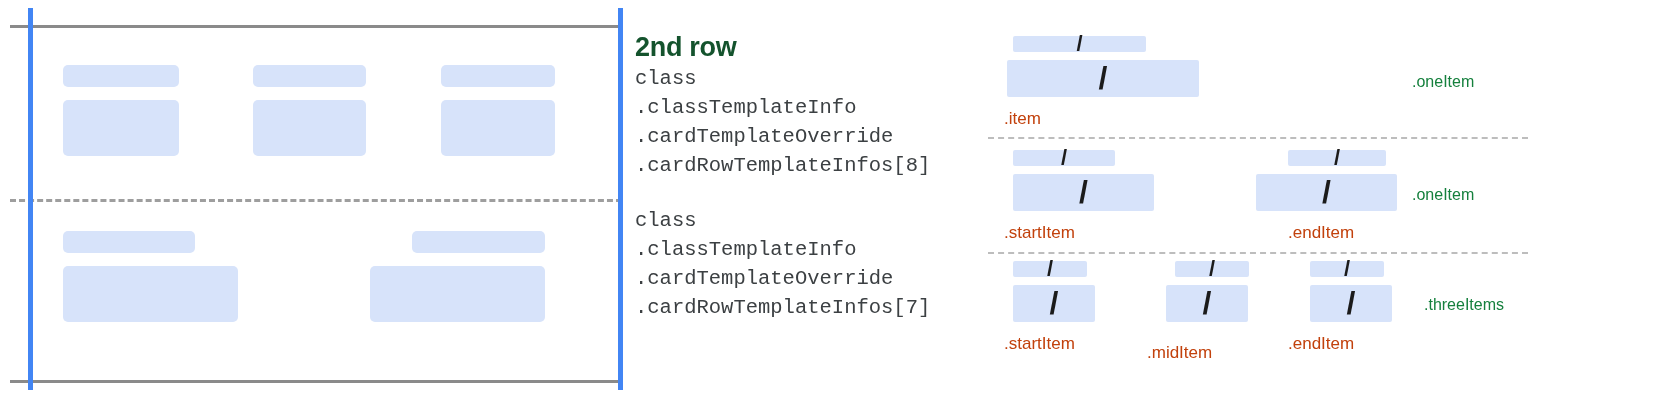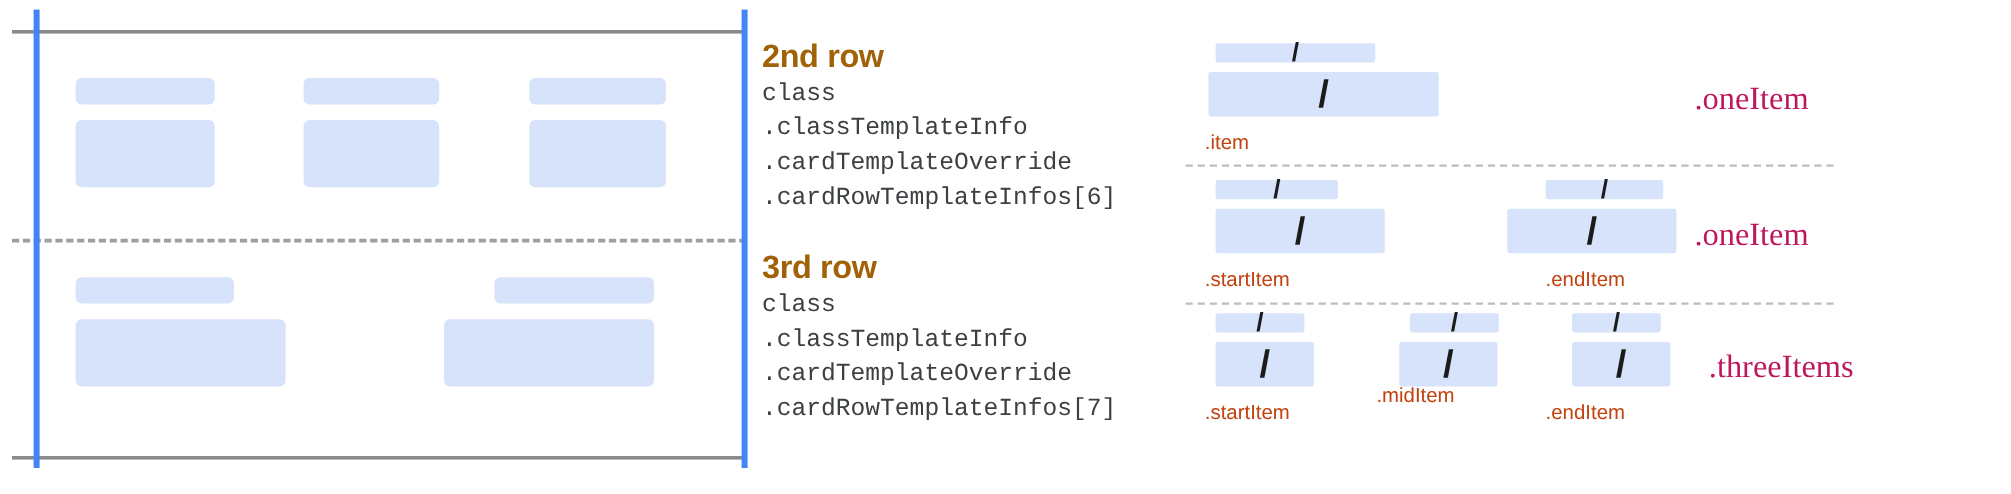--- a/index.html
+++ b/index.html
@@ -50,21 +50,21 @@
 
   
   .text-col {
     position: absolute;
     left: 635px;
   }
   .row-title {
     font-family: "Liberation Sans", sans-serif;
     font-size: 27px;
     font-weight: bold;
-    color: #a16207;
+    color: #14532d;
     letter-spacing: -0.3px;
     line-height: 34px;
     white-space: nowrap;
   }
   .code-line {
     font-family: "Liberation Mono", monospace;
     font-size: 20.5px;
     color: #3c4043;
     line-height: 29px;
     white-space: pre;
@@ -89,23 +89,23 @@
   .mono-label {
     position: absolute;
     font-family: Liberation Sans, sans-serif;
     font-size: 17px;
     color: #c2410c;
     white-space: pre;
     line-height: 24px;
   }
   .group-label {
     position: absolute;
-    font-family: Liberation Serif, serif;
-    font-size: 27px;
-    color: #be185d;
+    font-family: Liberation Sans, sans-serif;
+    font-size: 16px;
+    color: #15803d;
     white-space: pre;
     line-height: 24px;
   }
 </style>
 </head>
 <body>
 
 <div id="stage">
 
   <div id="left-panel">
@@ -132,25 +132,24 @@
 
     <div class="ph" style="left:412px; top:231px; width:133px; height:22px;"></div>
     <div class="ph" style="left:370px; top:266px; width:175px; height:56px;"></div>
   </div>
 
   <div class="text-col" style="top:30px;">
     <div class="row-title">2nd row</div>
     <div class="code-line">class</div>
     <div class="code-line">.classTemplateInfo</div>
     <div class="code-line">.cardTemplateOverride</div>
-    <div class="code-line">.cardRowTemplateInfos[6]</div>
+    <div class="code-line">.cardRowTemplateInfos[8]</div>
   </div>
 
   <div class="text-col" style="top:206px;">
-    <div class="row-title">3rd row</div>
     <div class="code-line">class</div>
     <div class="code-line">.classTemplateInfo</div>
     <div class="code-line">.cardTemplateOverride</div>
     <div class="code-line">.cardRowTemplateInfos[7]</div>
   </div>
 
   <div id="right-panel">
 
     <div>
       <div class="itembox" style="left:1013px; top:36px; width:133px; height:16px;"></div>
@@ -198,21 +197,21 @@
       <div class="slash" style="left:1013px; top:287px; width:82px; font-size:32px;">/</div>
 
       <div class="mono-label" style="left:1004px; top:332px;">.startItem</div>
 
       <div class="itembox" style="left:1175px; top:261px; width:74px; height:16px;"></div>
       <div class="slash" style="left:1175px; top:258px; width:74px; font-size:22px;">/</div>
 
       <div class="itembox" style="left:1166px; top:285px; width:82px; height:37px;"></div>
       <div class="slash" style="left:1166px; top:287px; width:82px; font-size:32px;">/</div>
 
-      <div class="mono-label" style="left:1147px; top:318px;">.midItem</div>
+      <div class="mono-label" style="left:1147px; top:341px;">.midItem</div>
 
       <div class="itembox" style="left:1310px; top:261px; width:74px; height:16px;"></div>
       <div class="slash" style="left:1310px; top:258px; width:74px; font-size:22px;">/</div>
 
       <div class="itembox" style="left:1310px; top:285px; width:82px; height:37px;"></div>
       <div class="slash" style="left:1310px; top:287px; width:82px; font-size:32px;">/</div>
 
       <div class="mono-label" style="left:1288px; top:332px;">.endItem</div>
 
       <div class="group-label" style="left:1412px; top:293px;margin-left:12px;">.threeItems</div>

